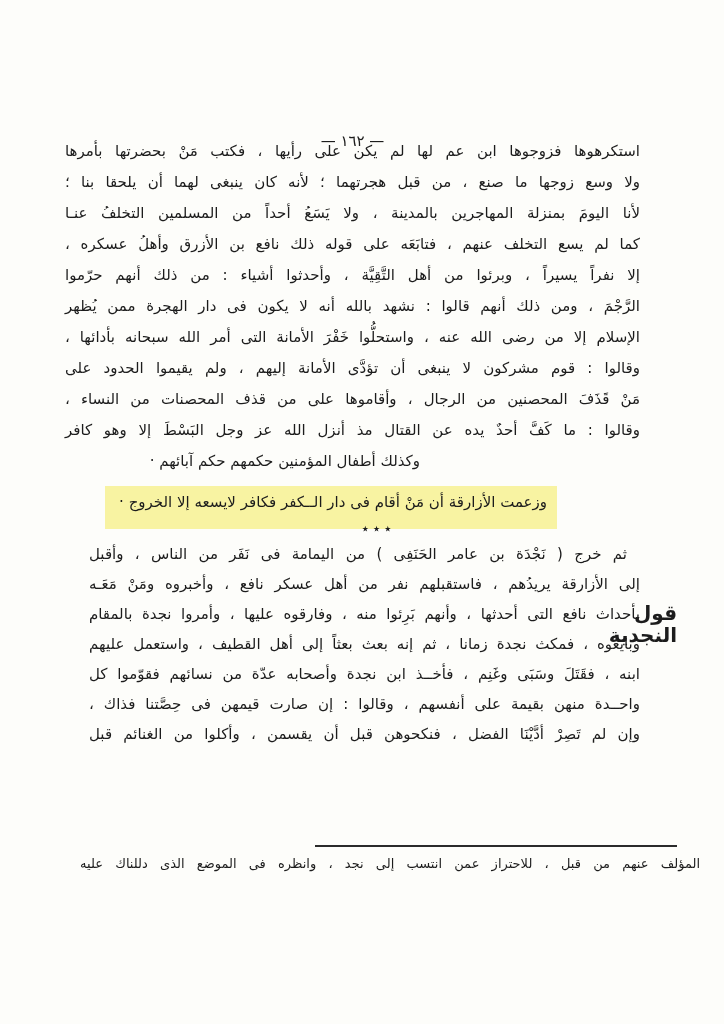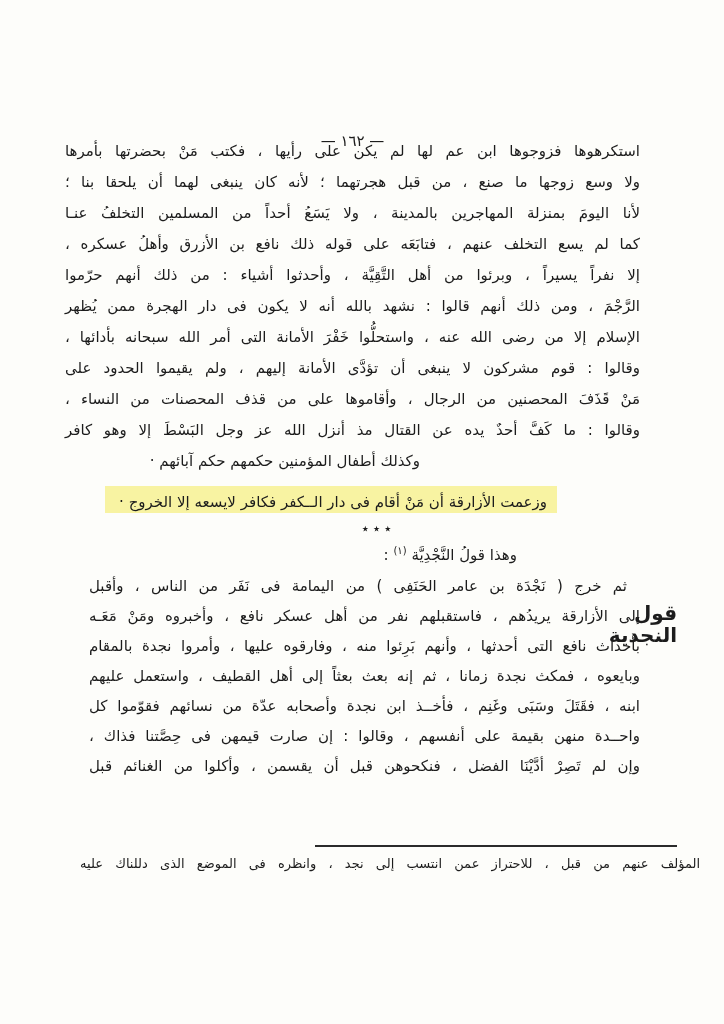--- a/index.html
+++ b/index.html
@@ -12,21 +12,21 @@
     font-size:15px;letter-spacing:1px;margin-top:46px;
   }
   .textblock{
     position:absolute;top:136px;left:65px;width:575px;direction:rtl;
     font-size:15px;
   }
   .l{height:31px;line-height:31px;white-space:normal;}
   .j{text-align:justify;text-align-last:justify;text-justify:inter-word;}
   .short-end{text-align:right;padding-right:220px;}
   .hl-row{height:34px;line-height:34px;margin-top:8px;text-align:right;padding-right:83px;}
-  .hl{background:#f8f3a2;padding:7px 10px 2px 14px;}
+  .hl{background:#f8f3a2;padding:7px 10px 18px 14px;}
   .stars-row{height:20px;line-height:20px;text-align:center;font-size:13px;
     letter-spacing:5px;padding-left:48px;}
   .heading-row{height:32px;line-height:32px;text-align:right;padding-right:123px;}
   .fnref{font-size:10px;vertical-align:super;line-height:0;}
   .sec .l{height:30px;line-height:30px;margin-left:24px;}
   .indent1{padding-right:13px;}
   .margin-note{
     position:absolute;top:602px;left:577px;width:100px;direction:rtl;
     text-align:right;font-weight:bold;font-size:20px;line-height:22px;
   }
@@ -58,25 +58,20 @@
     <div class="l j">مَنْ قَذَفَ المحصنين من الرجال ، وأقاموها على من قذف المحصنات من النساء ،</div>
     <div class="l j">وقالوا : ما كَفَّ أحدٌ يده عن القتال مذ أنزل الله عز وجل البَسْطَ إلا وهو كافر</div>
     <div class="l short-end">وكذلك أطفال المؤمنين حكمهم حكم آبائهم ·</div>
 
     <div class="hl-row">
       <span class="hl">وزعمت الأزارقة أن مَنْ أقام فى دار الــكفر فكافر لايسعه إلا الخروج ·</span>
     </div>
 
     <div class="stars-row">٭ ٭ ٭</div>
 
-    <div class="heading-row">
-      <span>وهذا قولُ النَّجْدِيَّة</span>
-      <span class="fnref">(١)</span>
-      <span>:</span>
-    </div>
 
     <div class="sec">
       <div class="l j indent1">ثم خرج ( نَجْدَة بن عامر الحَنَفِى ) من اليمامة فى نَفَر من الناس ، وأقبل</div>
       <div class="l j">إلى الأزارقة يريدُهم ، فاستقبلهم نفر من أهل عسكر نافع ، وأخبروه ومَنْ مَعَـه</div>
       <div class="l j">بأحداث نافع التى أحدثها ، وأنهم بَرِئوا منه ، وفارقوه عليها ، وأمروا نجدة بالمقام</div>
       <div class="l j">وبايعوه ، فمكث نجدة زمانا ، ثم إنه بعث بعثاً إلى أهل القطيف ، واستعمل عليهم</div>
       <div class="l j">ابنه ، فقَتَلَ وسَبَى وغَنِم ، فأخــذ ابن نجدة وأصحابه عدّة من نسائهم فقوّموا كل</div>
       <div class="l j">واحــدة منهن بقيمة على أنفسهم ، وقالوا : إن صارت قيمهن فى حِصَّتنا فذاك ،</div>
       <div class="l j">وإن لم تَصِرْ أدَّيْنَا الفضل ، فنكحوهن قبل أن يقسمن ، وأكلوا من الغنائم قبل</div>
     </div>

